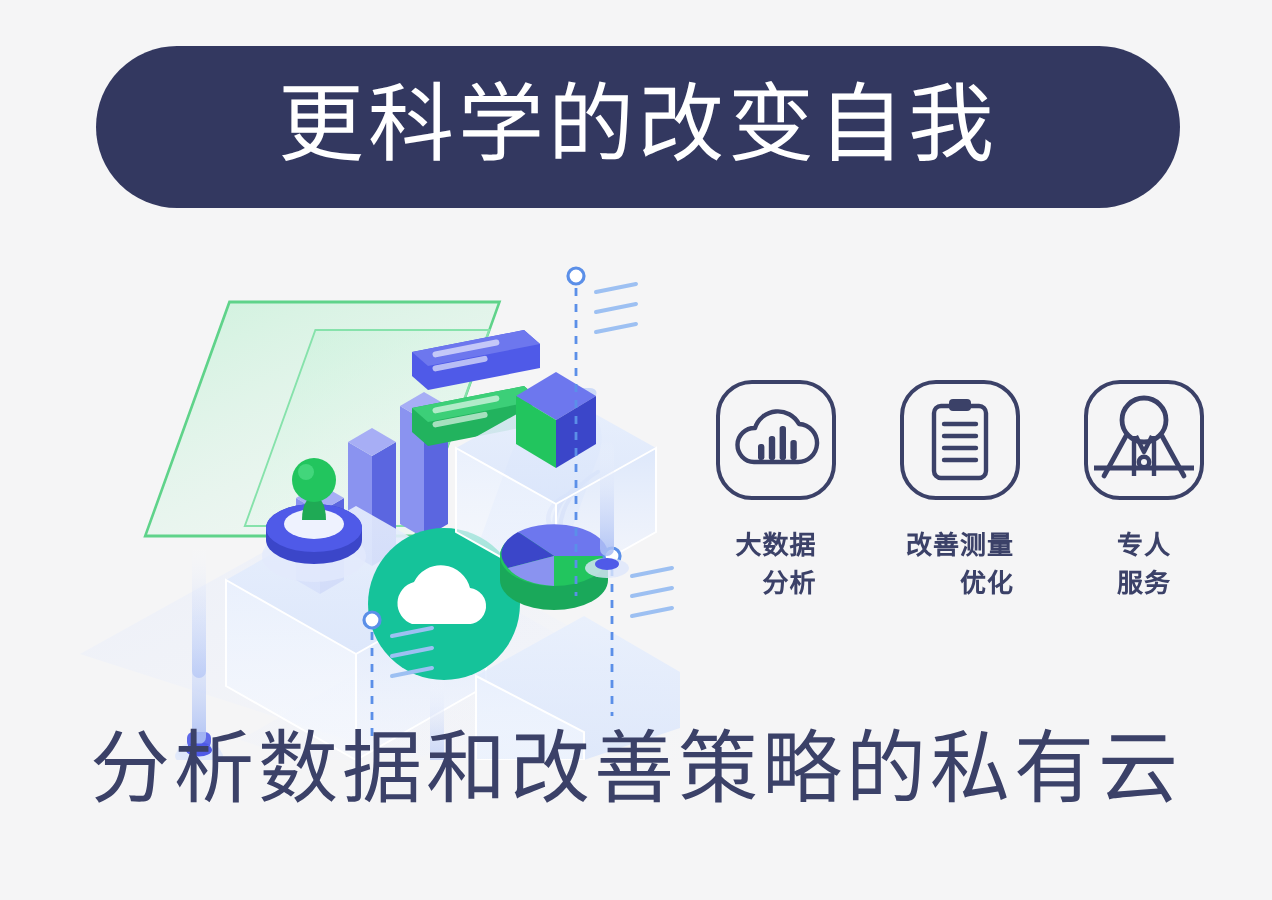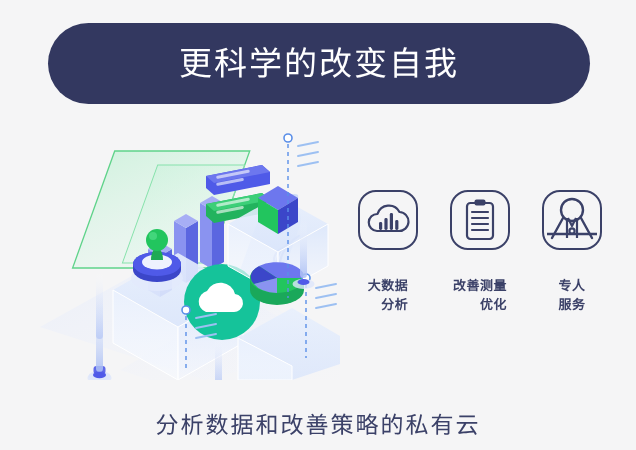--- a/index.html
+++ b/index.html
@@ -33,21 +33,21 @@
     height: 81px;
     background: #333860;
     border-radius: 41px;
     display: flex;
     align-items: center;
     justify-content: center;
     box-sizing: border-box;
   }
   .header-title {
     color: #ffffff;
-    font-size: 33px;
+    font-size: 43px;
     line-height: 1;
     letter-spacing: 2px;
     font-weight: 400;
     white-space: nowrap;
     font-family: "DejaVu Sans", "Liberation Sans", sans-serif;
   }
 
   
   .illustration {
     position: absolute;
@@ -83,43 +83,43 @@
     border: 2px solid #3b4168;
     border-radius: 18px;
     box-sizing: border-box;
     display: flex;
     align-items: center;
     justify-content: center;
     background: transparent;
     overflow: hidden;
   }
   .feature-label {
-    margin-top: 26px;
+    margin-top: 14px;
     color: #3b4168;
     font-size: 13px;
     line-height: 19px;
     text-align: center;
     font-weight: 700;
     letter-spacing: 0.5px;
     font-family: "DejaVu Sans", "Liberation Sans", sans-serif;
   }
   .feature-label .l2 {
     display: block;
     text-align: right;
   }
 
   
   .tagline {
     position: absolute;
     left: 0;
-    top: 403px;
+    top: 363px;
     width: 636px;
     text-align: center;
     color: #3b4168;
-    font-size: 23px;
+    font-size: 40px;
     line-height: 44px;
     letter-spacing: 2px;
     font-weight: 400;
     font-family: "DejaVu Sans", "Liberation Sans", sans-serif;
   }
 </style>
 </head>
 <body>
 
 <div class="page">

